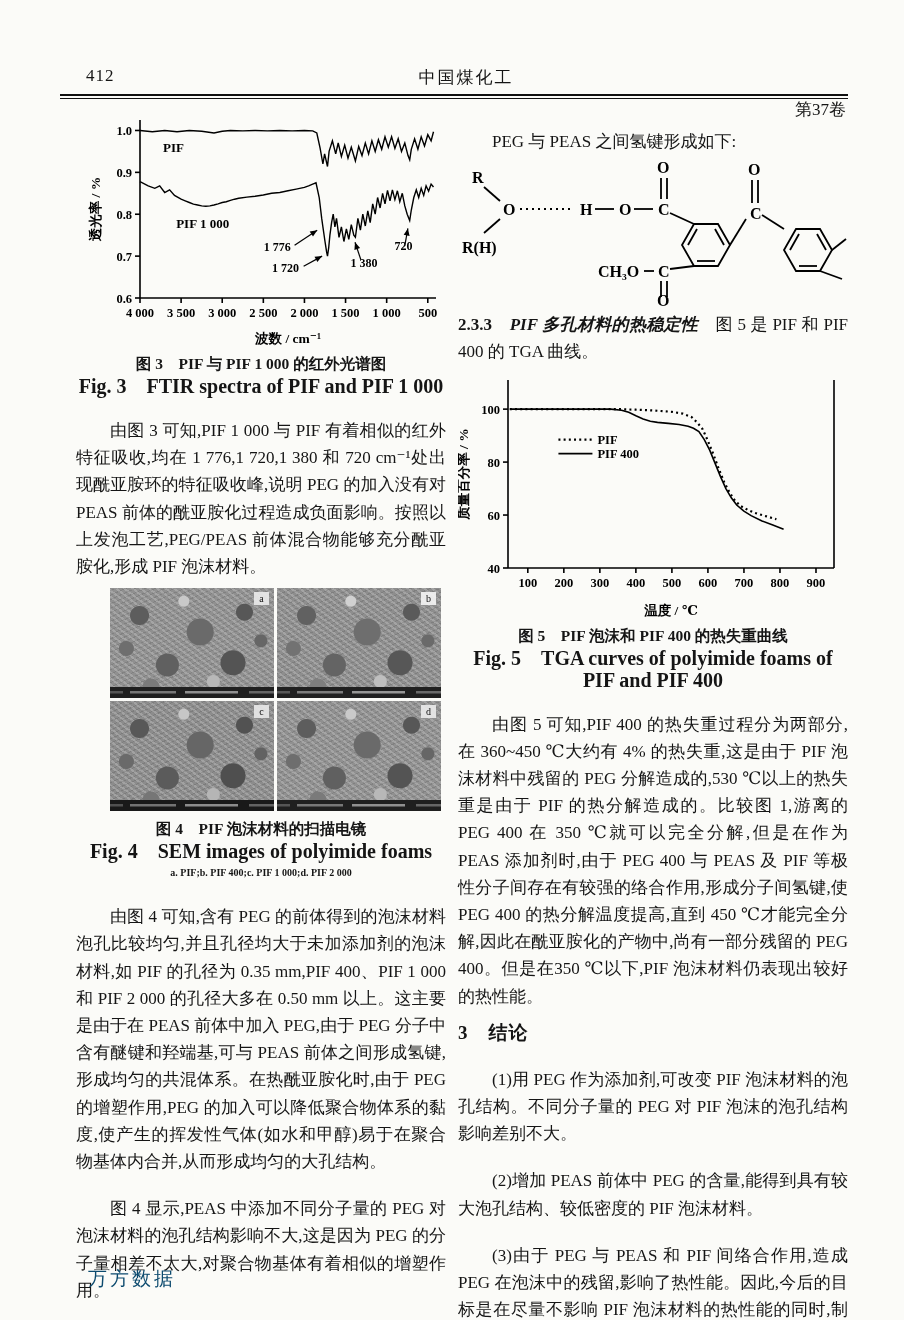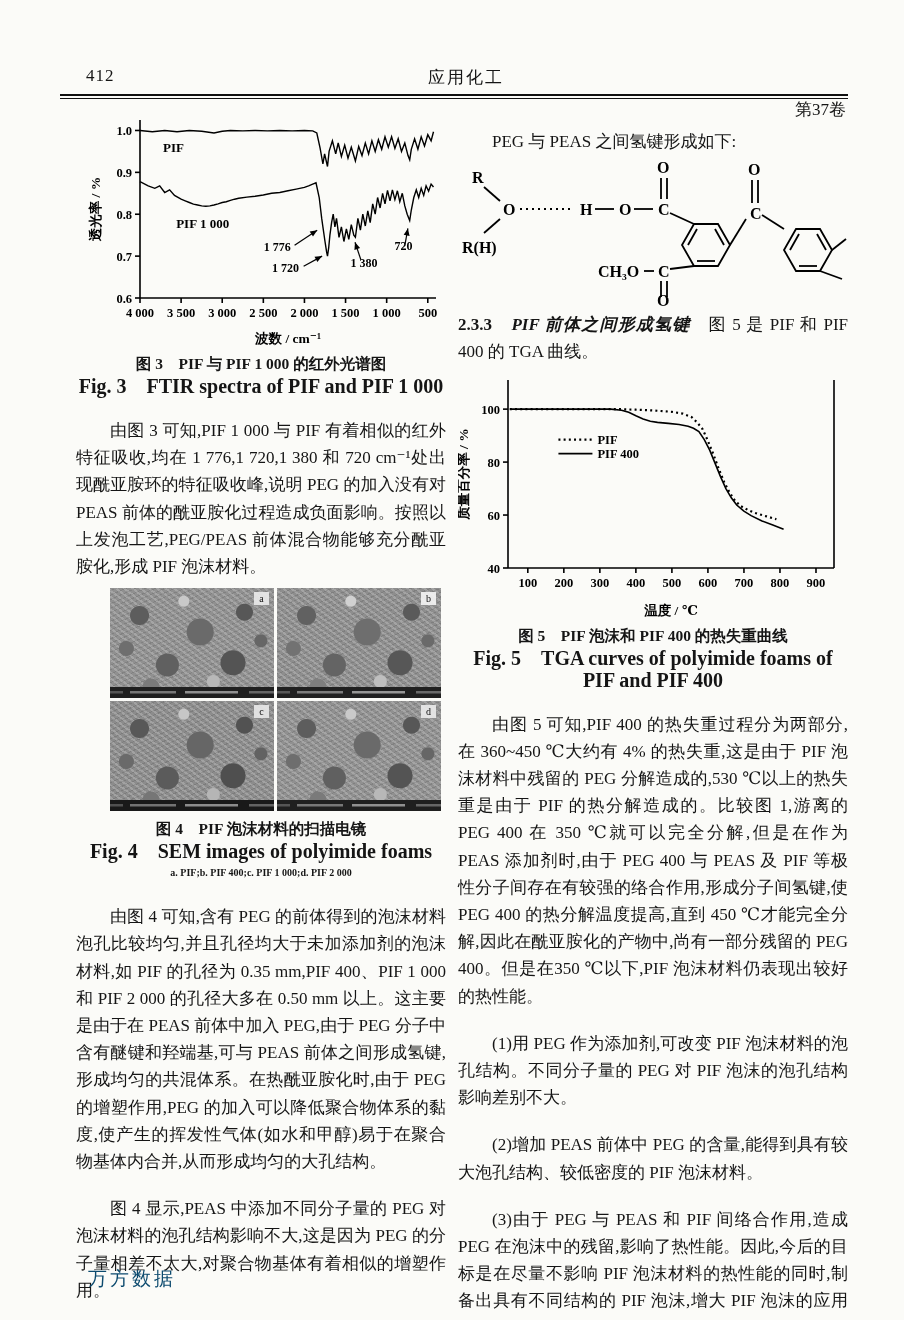--- a/index.html
+++ b/index.html
@@ -93,21 +93,21 @@
              font-family:"Liberation Sans","DejaVu Sans",sans-serif; letter-spacing:5px; }
 
   .wf-mark { position:absolute; left:88px; top:1266px; font-size:19px; color:#0c4a6e;
              letter-spacing:3px; font-family:Liberation Serif, serif; }
 </style>
 </head>
 <body>
 
 <div class="pagehead">
   <span class="pnum">412</span>
-  <span class="jname">应用化工</span>
+  <span class="jname">中国煤化工</span>
   <span class="vol">第37卷</span>
 </div>
 <div class="headrule"></div>
 
 <div class="col col-left">
 
   <div class="fig3-wrap">
     <svg class="chart" width="360" height="238">
         <line x1="58" y1="8" x2="58" y2="186" class="ax"></line>
         <line x1="58" y1="186" x2="354" y2="186" class="ax"></line>
@@ -233,21 +233,21 @@
 
     <polygon points="374,93 362,72 338,72 326,93 338,114 362,114"></polygon>
     <line x1="359" y1="77" x2="368" y2="93"></line>
       <line x1="341" y1="77" x2="332" y2="93"></line>
       <line x1="341" y1="109" x2="359" y2="109"></line>
 
     <line x1="374" y1="93" x2="388" y2="82"></line>
     <line x1="362" y1="114" x2="384" y2="122"></line>
   </svg>
 
-  <p class="secline"><span class="secnum">2.3.3</span><span>　</span><span class="sectitle">PIF 前体之间形成氢键</span><span>　</span><span>图 5 是 PIF 和 PIF 400 的 TGA 曲线。</span></p>
+  <p class="secline"><span class="secnum">2.3.3</span><span>　</span><span class="sectitle">PIF 多孔材料的热稳定性</span><span>　</span><span>图 5 是 PIF 和 PIF 400 的 TGA 曲线。</span></p>
 
   <div class="fig5-wrap">
     <svg class="chart" width="388" height="252">
         <line x1="50" y1="10" x2="50" y2="198" class="ax"></line>
         <line x1="50" y1="198" x2="376" y2="198" class="ax"></line>
         <line x1="376" y1="10" x2="376" y2="198" class="ax"></line>
         <line x1="69.8121546961326" y1="198" x2="69.8121546961326" y2="203" class="ax"></line>
         <text x="69.8121546961326" y="217" class="tick" text-anchor="middle">100</text>
         <line x1="105.8342541436464" y1="198" x2="105.8342541436464" y2="203" class="ax"></line>
         <text x="105.8342541436464" y="217" class="tick" text-anchor="middle">200</text>
@@ -281,20 +281,21 @@
         <text x="139.43093922651934" y="74.07746478873239" class="inlab" style="font-size:12.5px">PIF</text>
         <line x1="100.43093922651934" y1="83.61126760563378" x2="134.43093922651934" y2="83.61126760563378" stroke="#000" stroke-width="1.6"></line>
         <text x="139.43093922651934" y="88.11126760563378" class="inlab" style="font-size:12.5px">PIF 400</text>
       </svg>
   </div>
   <div class="cap cap-cn">图 5　PIF 泡沫和 PIF 400 的热失重曲线</div>
   <div class="cap cap-en">Fig. 5　TGA curves of polyimide foams of PIF and PIF 400</div>
 
   <p class="body ind">由图 5 可知,PIF 400 的热失重过程分为两部分,在 360~450 ℃大约有 4% 的热失重,这是由于 PIF 泡沫材料中残留的 PEG 分解造成的,530 ℃以上的热失重是由于 PIF 的热分解造成的。比较图 1,游离的 PEG 400 在 350 ℃就可以完全分解,但是在作为 PEAS 添加剂时,由于 PEG 400 与 PEAS 及 PIF 等极性分子间存在有较强的络合作用,形成分子间氢键,使 PEG 400 的热分解温度提高,直到 450 ℃才能完全分解,因此在酰亚胺化的产物中,尚有一部分残留的 PEG 400。但是在350 ℃以下,PIF 泡沫材料仍表现出较好的热性能。</p>
 
+  <div class="h-conc">3　结论</div>
   <p class="body ind">(1)用 PEG 作为添加剂,可改变 PIF 泡沫材料的泡孔结构。不同分子量的 PEG 对 PIF 泡沫的泡孔结构影响差别不大。</p>
   <p class="body ind">(2)增加 PEAS 前体中 PEG 的含量,能得到具有较大泡孔结构、较低密度的 PIF 泡沫材料。</p>
   <p class="body ind">(3)由于 PEG 与 PEAS 和 PIF 间络合作用,造成 PEG 在泡沫中的残留,影响了热性能。因此,今后的目标是在尽量不影响 PIF 泡沫材料的热性能的同时,制备出具有不同结构的 PIF 泡沫,增大 PIF 泡沫的应用范围。</p>
 
   <div class="refs">
     <div class="refs-head">参考文献</div>
 
     <div class="logo">
       <svg class="logo-mark" width="96" height="58" viewBox="0 0 96 58">
         <g fill="#cf2418">

